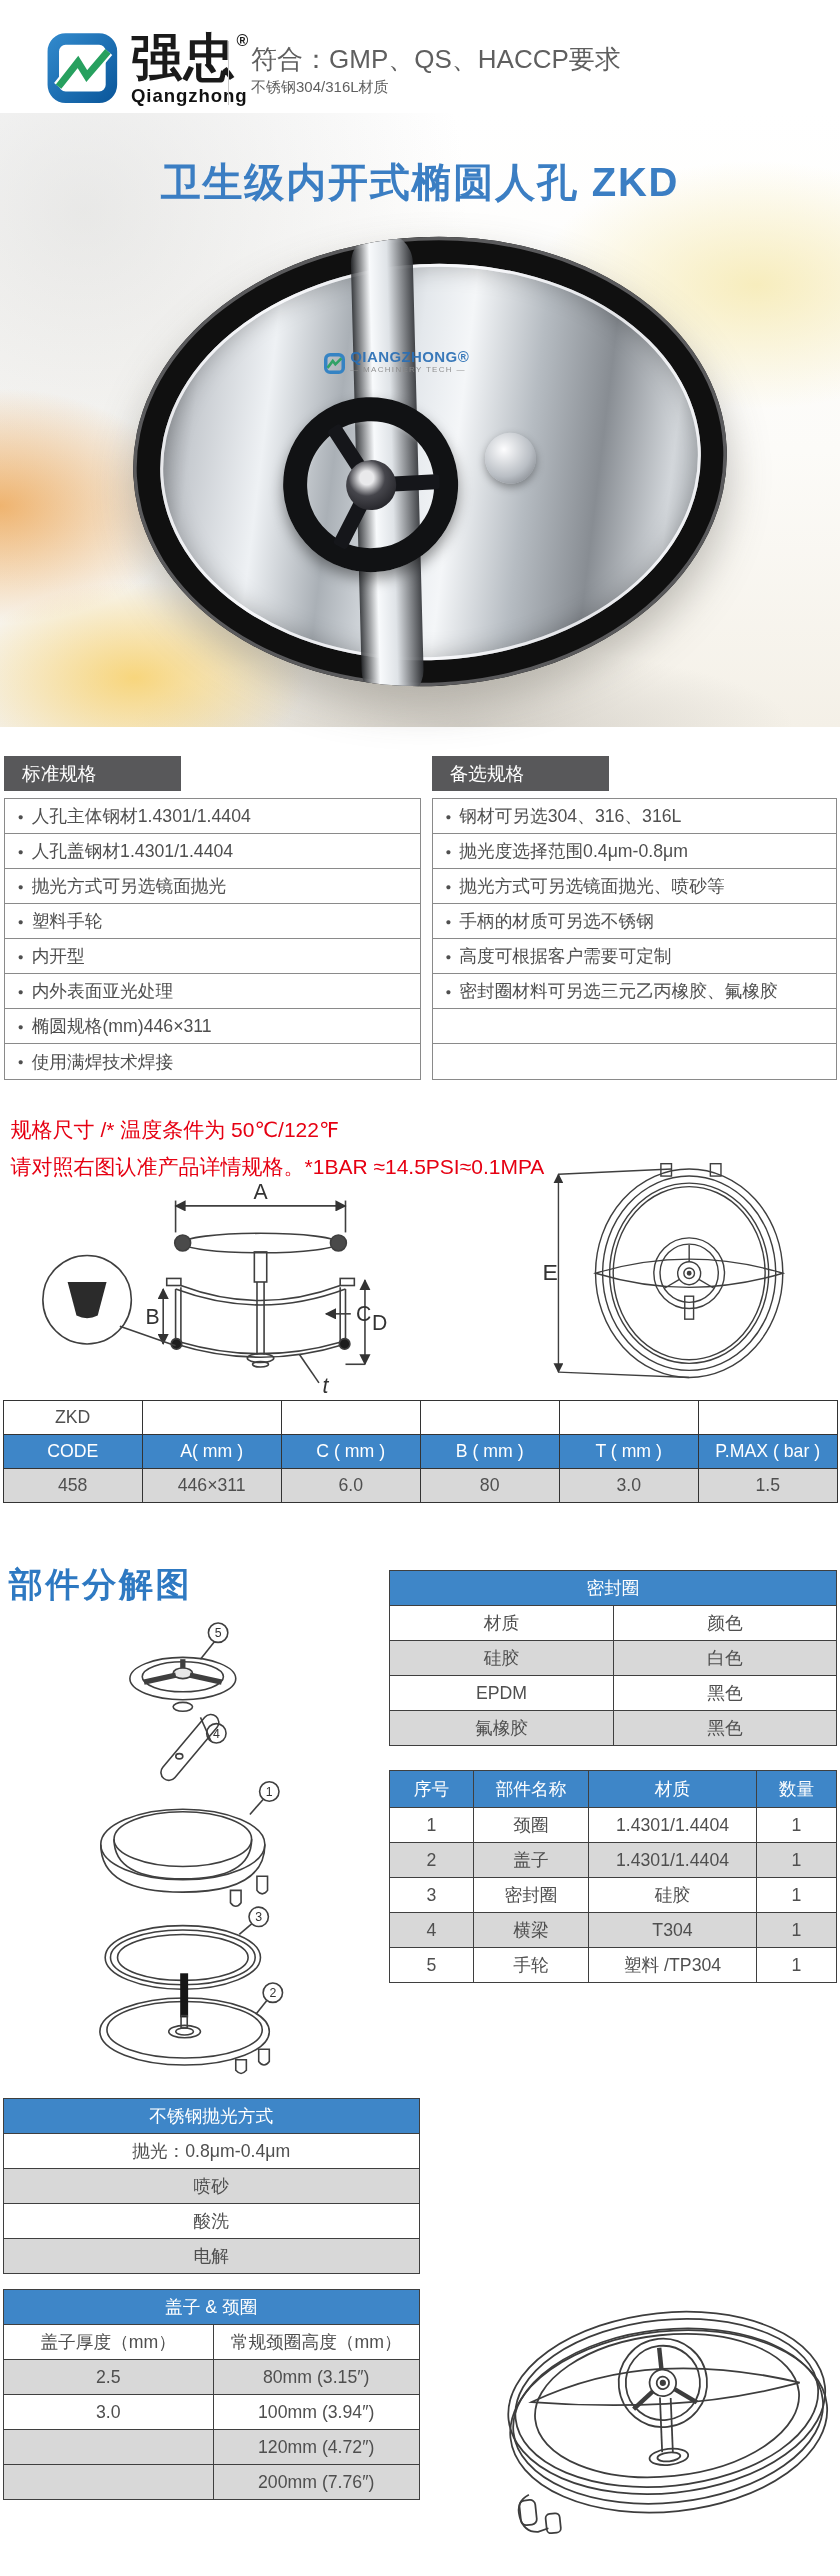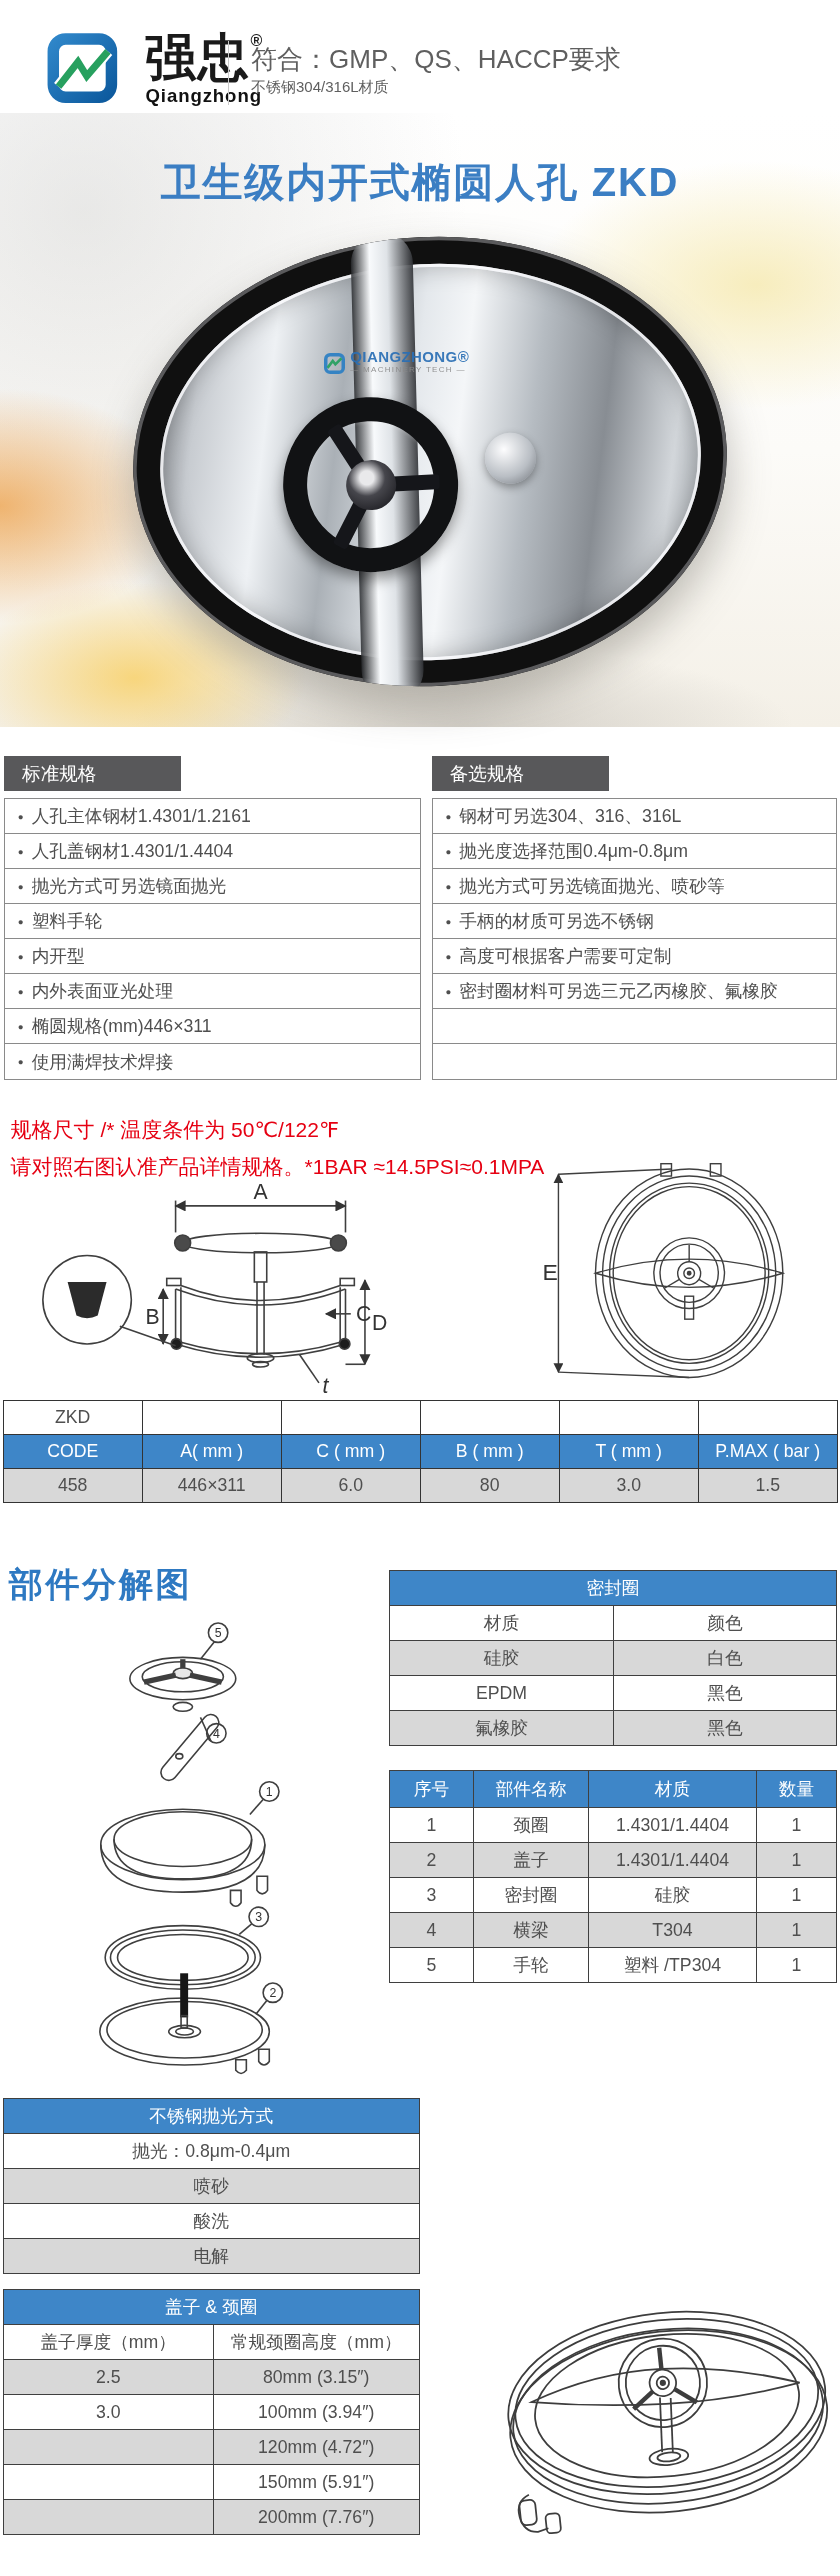--- a/index.html
+++ b/index.html
@@ -108,21 +108,21 @@
         <defs>
           <linearGradient id="lg" x1="0" y1="0" x2="1" y2="1">
             <stop offset="0" stop-color="#2f86c9"></stop>
               <stop offset="1" stop-color="#0d5a9e"></stop>
           </linearGradient>
         </defs>
         <rect x="8" y="8" width="66" height="66" rx="14" fill="none" stroke="url(#lg)" stroke-width="13"></rect>
         <polyline points="14,62 36,34 46,50 70,22" fill="none" stroke="#ffffff" stroke-width="13"></polyline>
         <polyline points="14,62 36,34 46,50 70,22" fill="none" stroke="#27a05f" stroke-width="8"></polyline>
       </svg>
-      <div style="margin-left:21px;text-align:center;">
+      <div style="margin-left:7px;">
         <div>
           <span class="logo-zh">强忠</span><span class="logo-reg">®</span>
         </div>
         <div class="logo-en">Qiangzhong</div>
       </div>
     </div>
     <div class="hdr-divider"></div>
     <div class="tagline1">符合：GMP、QS、HACCP要求</div>
     <div class="tagline2">不锈钢304/316L材质</div>
   </div>
@@ -151,21 +151,21 @@
       </div>
     </div>
   </div>
 
   <div class="spec-head left">标准规格</div>
   <div class="spec-head right">备选规格</div>
 
   <div class="spec-list left">
     <div class="spec-row">
         <span class="bullet">●</span>
-        <span>人孔主体钢材1.4301/1.2161</span>
+        <span>人孔主体钢材1.4301/1.4404</span>
       </div>
     <div class="spec-row">
         <span class="bullet">●</span>
         <span>人孔盖钢材1.4301/1.4404</span>
       </div>
     <div class="spec-row">
         <span class="bullet">●</span>
         <span>抛光方式可另选镜面抛光</span>
       </div>
     <div class="spec-row">
@@ -507,24 +507,20 @@
       <td>80mm (3.15″)</td>
     </tr>
     <tr>
       <td>3.0</td>
       <td>100mm (3.94″)</td>
     </tr>
     <tr class="gray-row">
       <td></td>
       <td>120mm (4.72″)</td>
     </tr>
-    <tr>
-      <td></td>
-      <td>150mm (5.91″)</td>
-    </tr>
     <tr class="gray-row">
       <td></td>
       <td>200mm (7.76″)</td>
     </tr>
   </tbody>
     </table>
 
   <svg class="iso-view" width="342" height="323" viewBox="0 0 387 365">
     <g stroke="#3d3d3d" stroke-width="2" fill="none" transform="rotate(-6 192 185)">
       <ellipse cx="192" cy="175" rx="180" ry="102"></ellipse>

